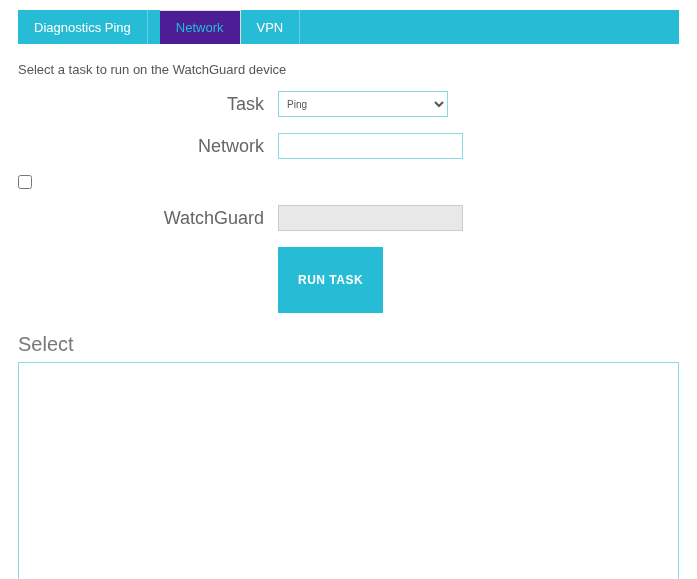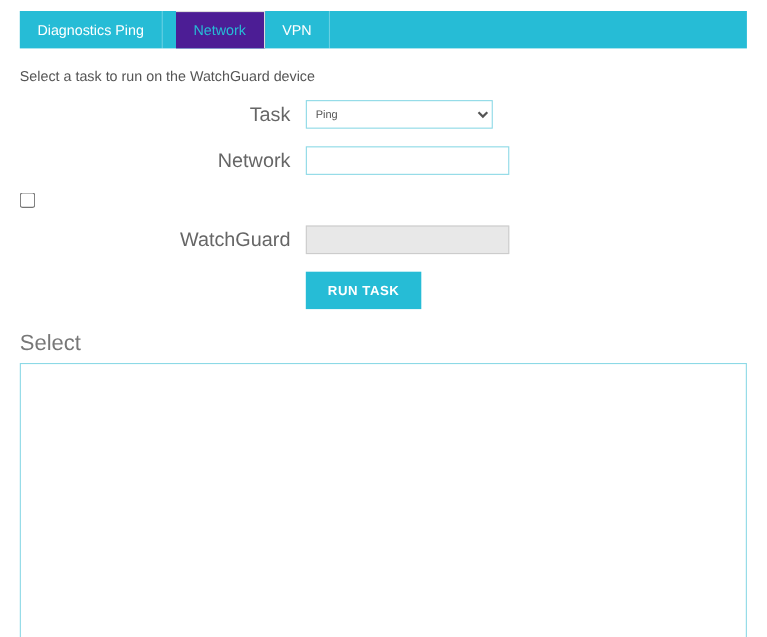--- a/index.html
+++ b/index.html
@@ -90,21 +90,21 @@
     }
     .button-row {
       margin-left: 260px;
       margin-top: 6px;
       margin-bottom: 20px;
     }
     button.run-button {
       background: #26bcd6;
       color: #fff;
       border: none;
-      padding: 10px 20px;
+      padding: 26px 20px;
       font-size: 12px;
       font-weight: bold;
       letter-spacing: 0.5px;
       cursor: pointer;
     }
     .results-heading {
       font-size: 20px;
       font-weight: 300;
       color: #777;
       margin-bottom: 6px;

